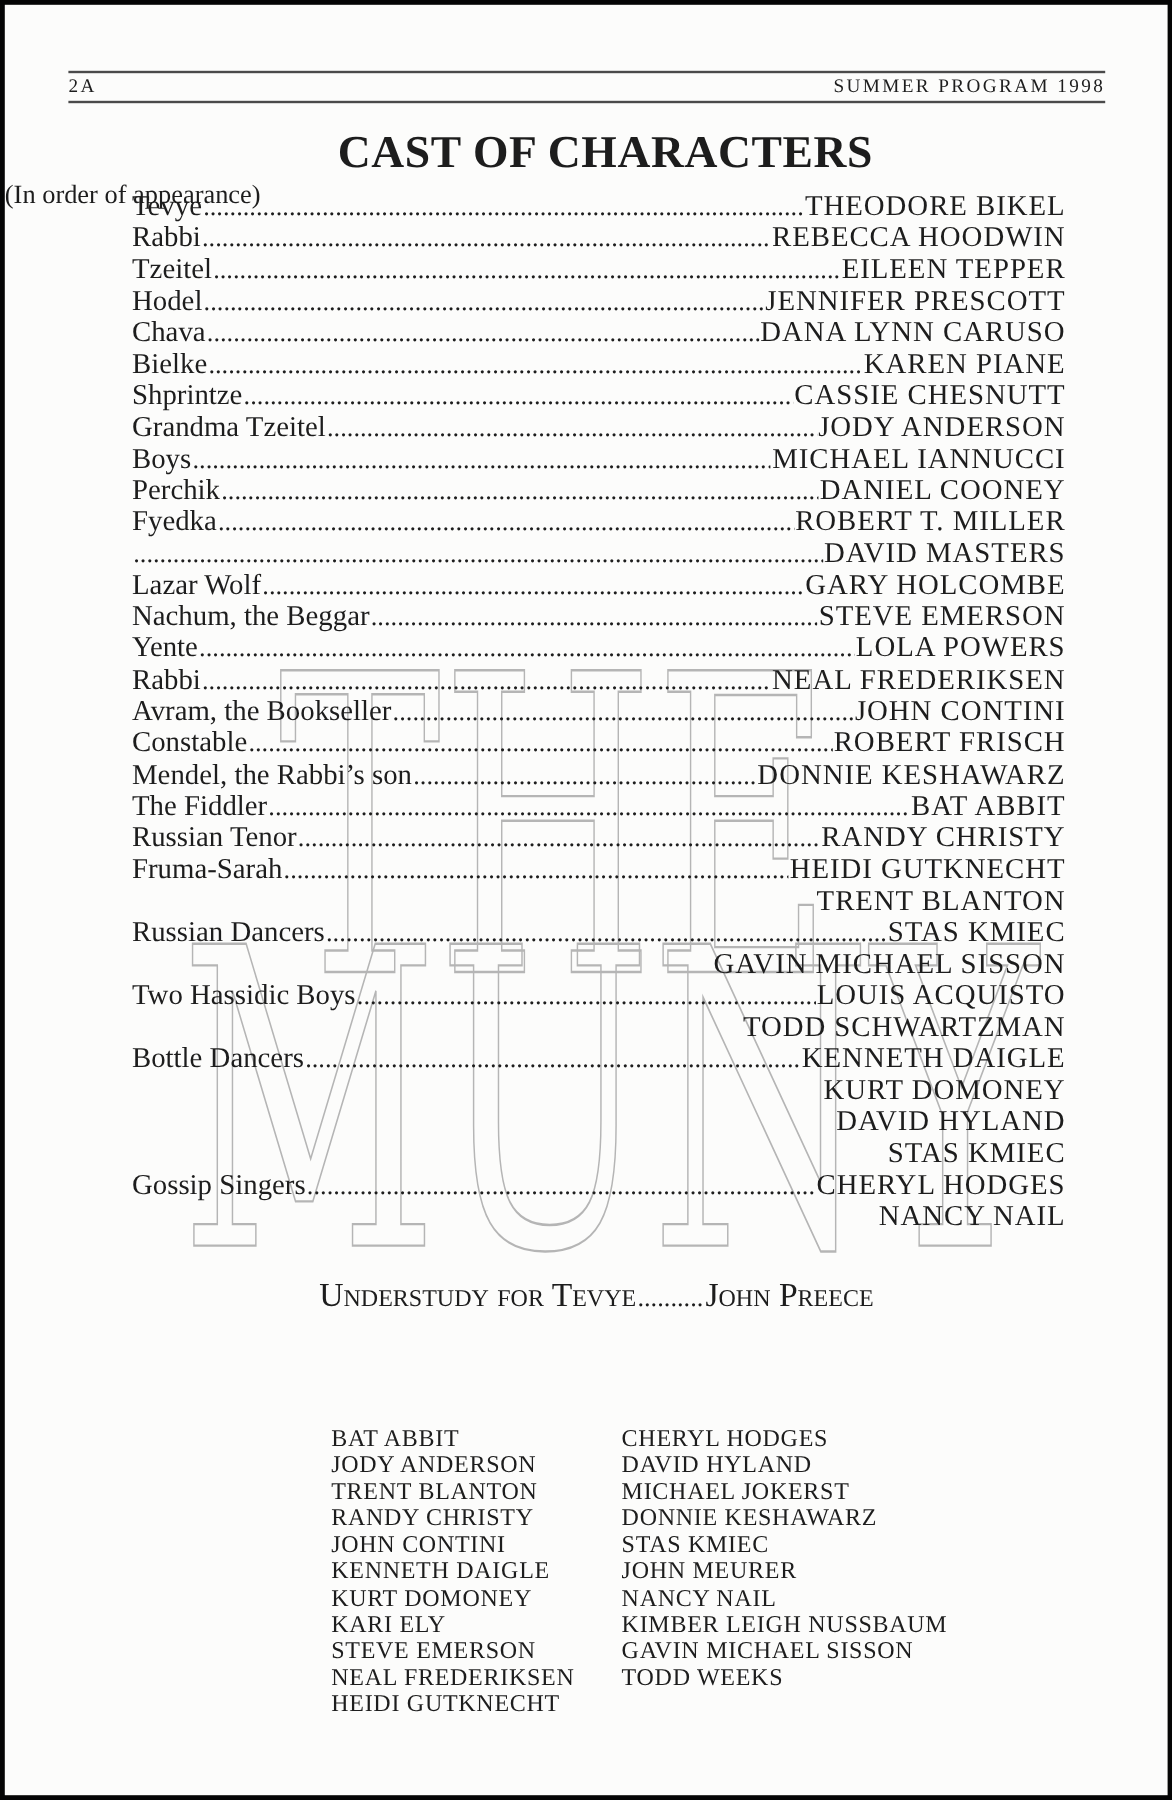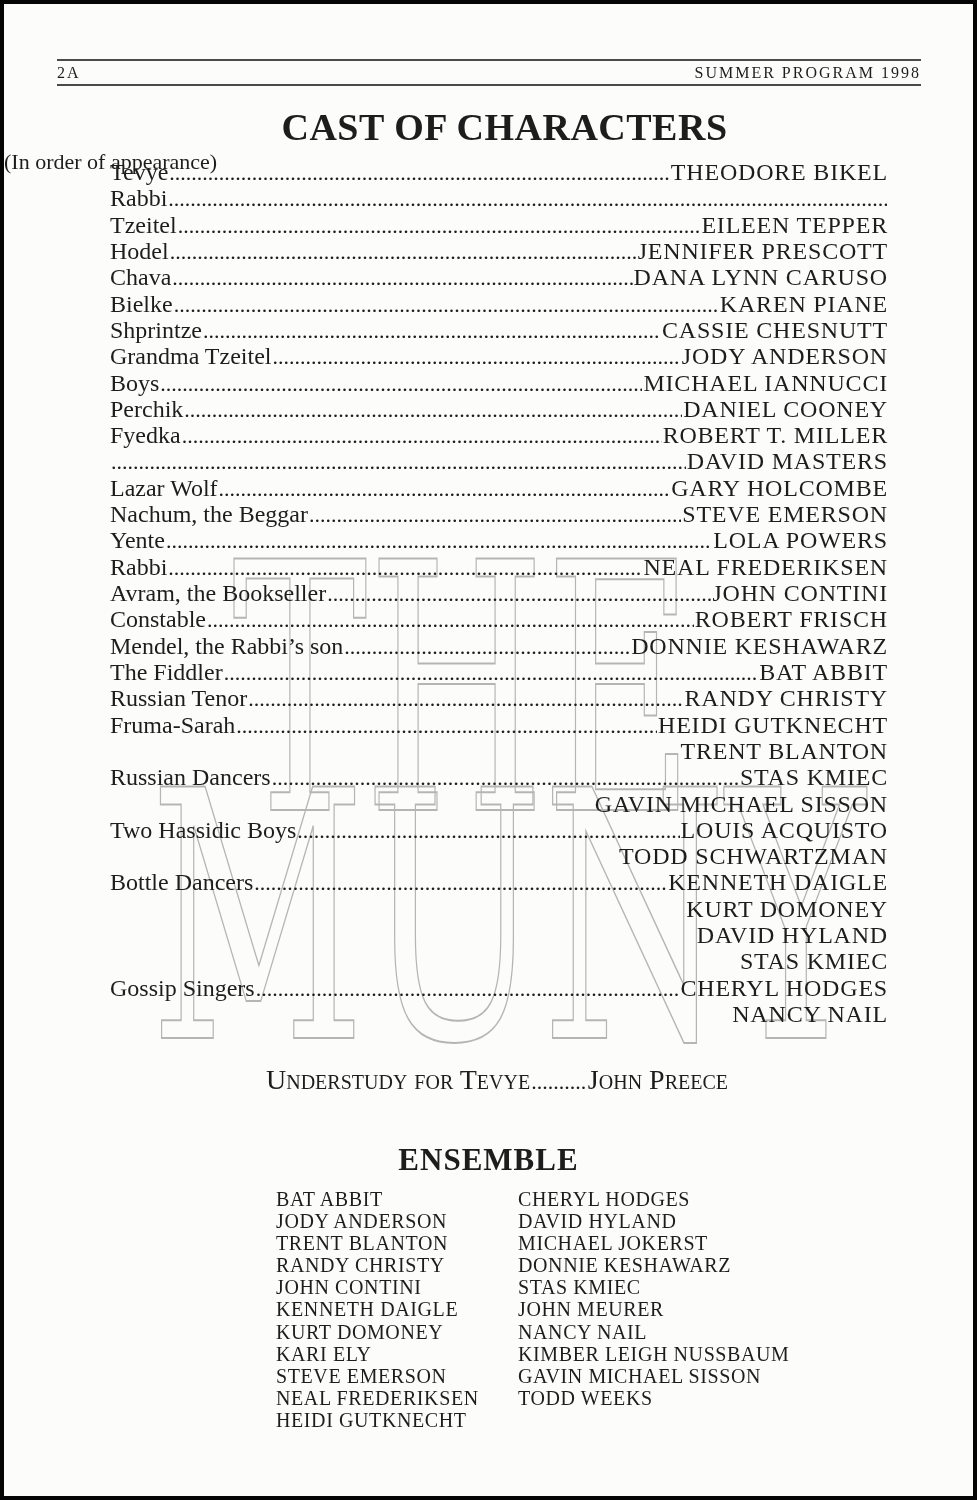--- a/index.html
+++ b/index.html
@@ -96,20 +96,21 @@
 
     <div class="cast" id="cast-list">
         <div class="cast-row">
           <span class="char">Tevye</span>
           <span class="dots">............................................................................................................................................................................................................................</span>
           <span class="actor">THEODORE BIKEL</span>
         </div>
         <div class="cast-row">
           <span class="char">Rabbi</span>
           <span class="dots">............................................................................................................................................................................................................................</span>
+          <span class="actor">REBECCA HOODWIN</span>
         </div>
         <div class="cast-row">
           <span class="char">Tzeitel</span>
           <span class="dots">............................................................................................................................................................................................................................</span>
           <span class="actor">EILEEN TEPPER</span>
         </div>
         <div class="cast-row">
           <span class="char">Hodel</span>
           <span class="dots">............................................................................................................................................................................................................................</span>
           <span class="actor">JENNIFER PRESCOTT</span>
@@ -245,21 +246,20 @@
           <span class="actor">NANCY NAIL</span>
         </div>
       </div>
 
     <div class="understudy">
       <span class="char">Understudy for Tevye</span>
       <span class="dots">........................................</span>
       <span class="actor">John Preece</span>
     </div>
 
-    <div class="ensemble-heading">ENSEMBLE</div>
 
     <div class="ensemble">
       <ul class="ens-col left" id="ens-left">
           <li>BAT ABBIT</li>
           <li>JODY ANDERSON</li>
           <li>TRENT BLANTON</li>
           <li>RANDY CHRISTY</li>
           <li>JOHN CONTINI</li>
           <li>KENNETH DAIGLE</li>
           <li>KURT DOMONEY</li>

